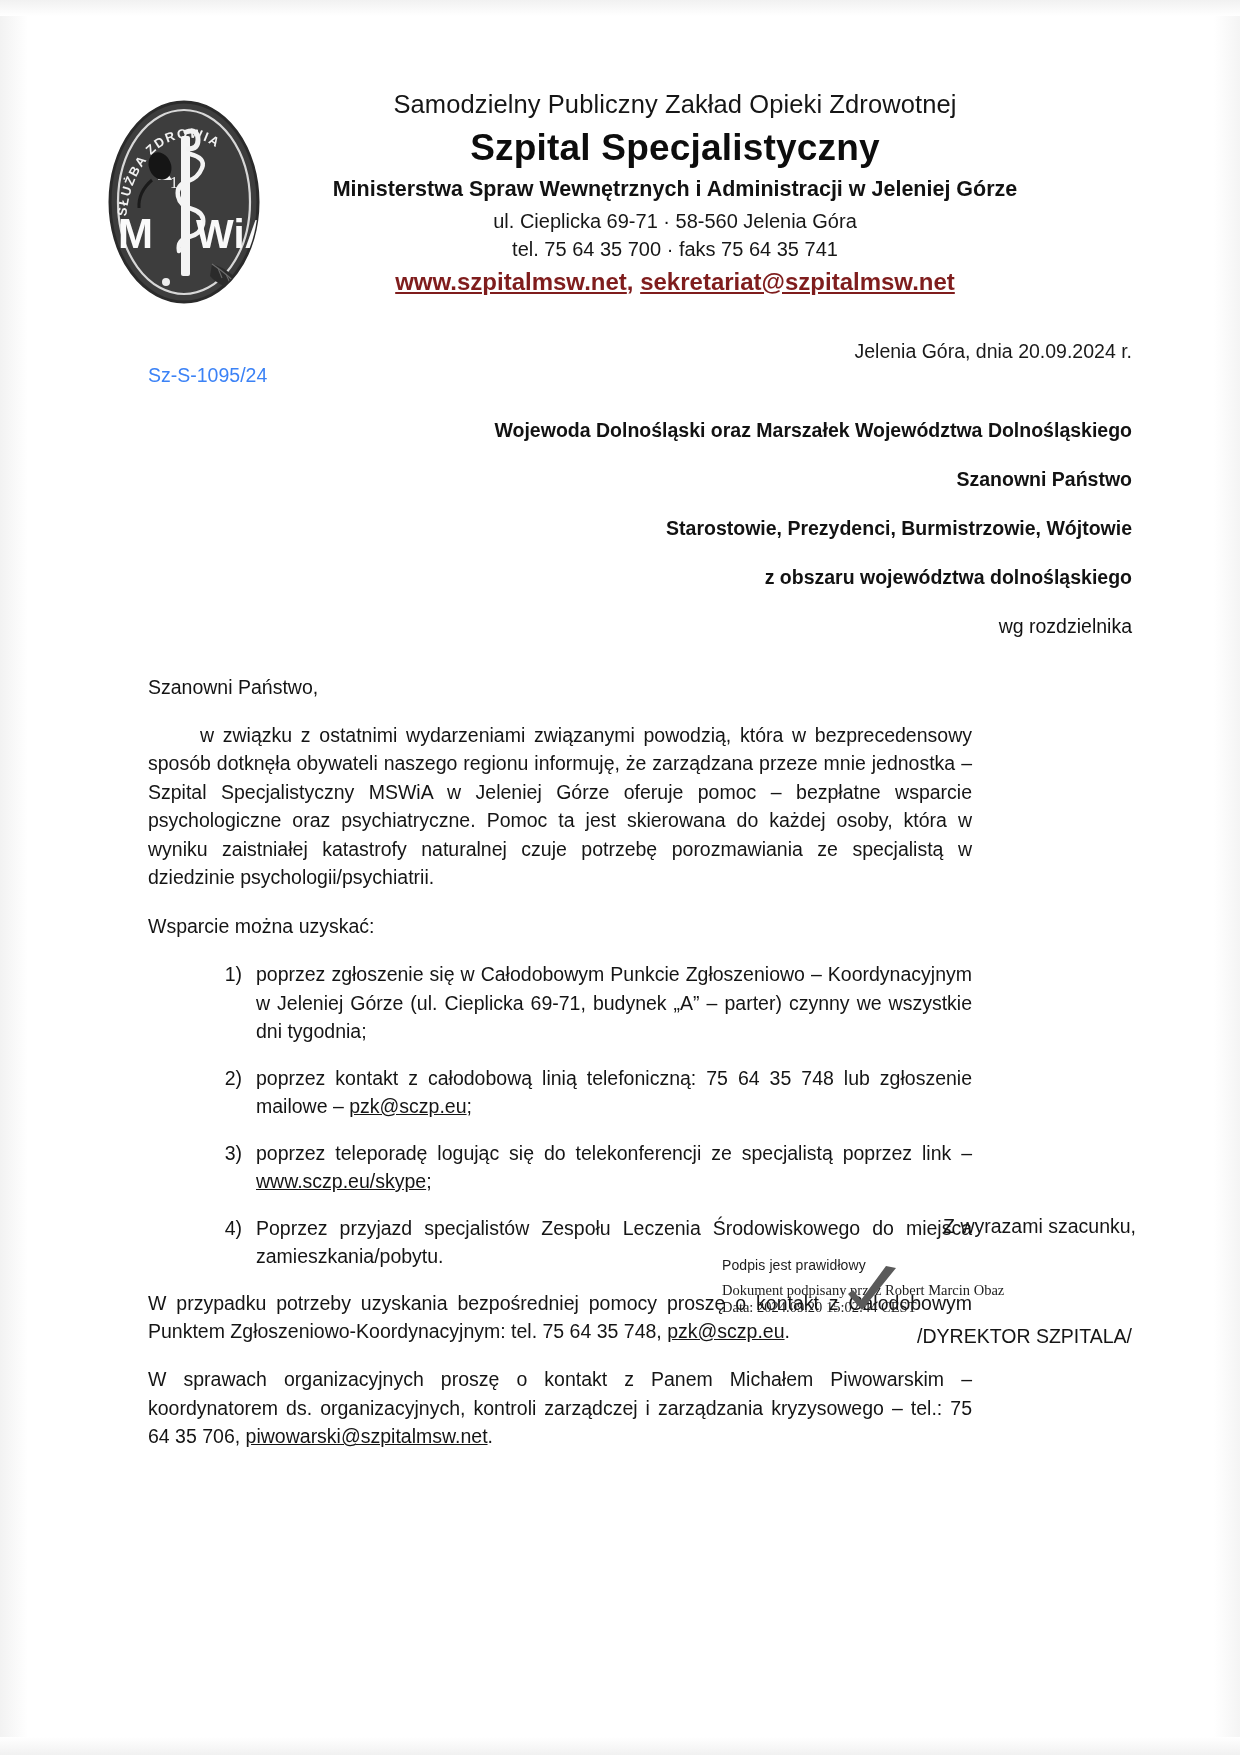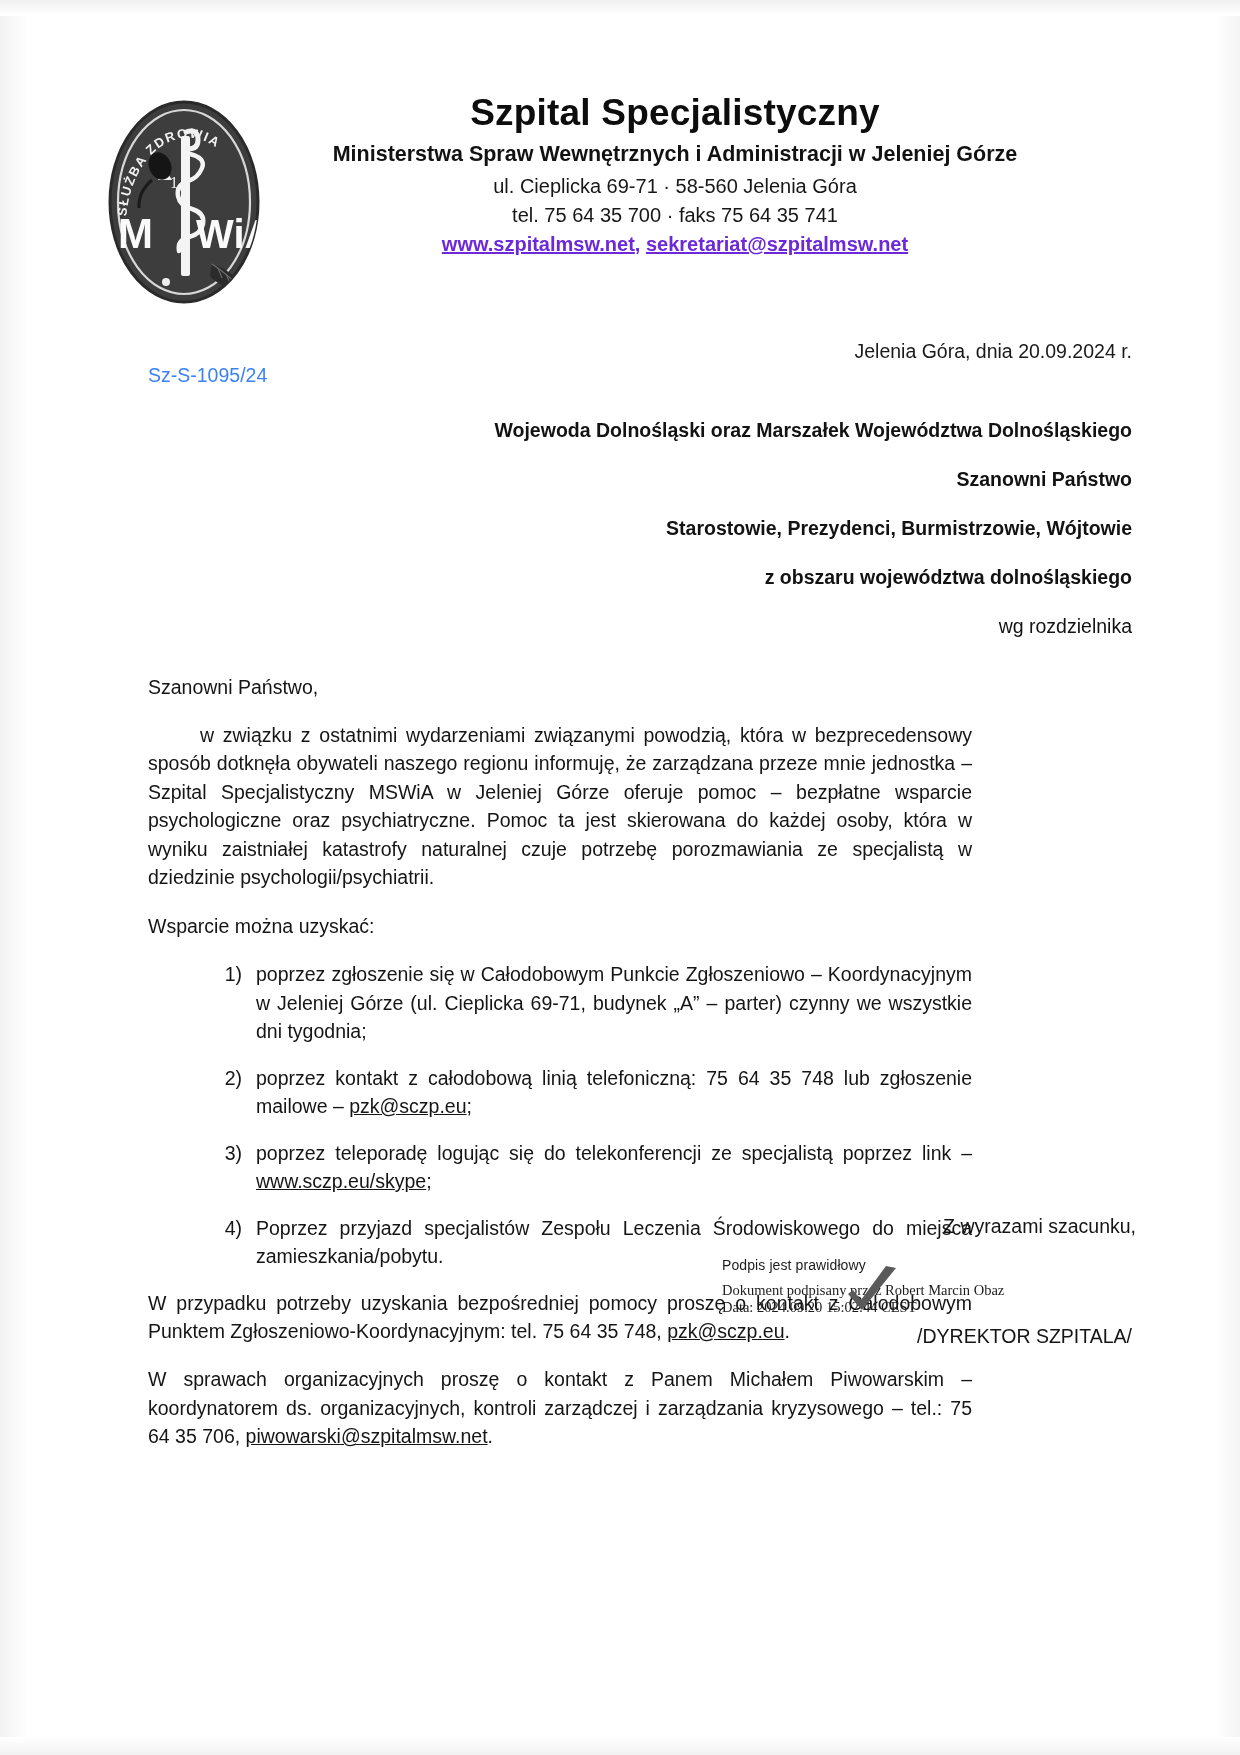--- a/index.html
+++ b/index.html
@@ -86,23 +86,23 @@
     color: #121212;
     line-height: 1.3;
     margin-bottom: 3px;
   }
   .h-line4, .h-line5 {
     font-size: 20px;
     color: #171717;
     line-height: 1.42;
   }
   .h-line6 {
-    font-size: 20px;
-    font-weight: bold;
-    color: #6d28d9;
+    font-size: 24px;
+    font-weight: bold;
+    color: #7f1d1d;
     line-height: 1.45;
     margin-top: 1px;
   }
   .h-line6 .u { text-decoration: underline; }
 
   
   .date-line {
     position: absolute;
     right: 108px;
     top: 340px;
@@ -313,20 +313,21 @@
 
           <path d="M 112 168 q 22 6 30 26 q -22 -2 -32 -14 z" fill="#2b2b2b"></path>
           <path d="M 112 168 q 18 12 30 26" fill="none" stroke="#6a6a6a" stroke-width="1.4"></path>
           <path d="M 118 172 l 4 10 M 126 178 l 4 9 M 133 185 l 4 8" stroke="#6a6a6a" stroke-width="1.1" fill="none"></path>
 
           <circle cx="66" cy="186" r="4" fill="#ededed"></circle>
         </g>
       </svg>
 
       <div class="header-text">
+        <div class="h-line1">Samodzielny Publiczny Zakład Opieki Zdrowotnej</div>
         <div class="h-line2">Szpital Specjalistyczny</div>
         <div class="h-line3">Ministerstwa Spraw Wewnętrznych i Administracji w Jeleniej Górze</div>
         <div class="h-line4">ul. Cieplicka 69-71 · 58-560 Jelenia Góra</div>
         <div class="h-line5">tel. 75 64 35 700 · faks 75 64 35 741</div>
         <div class="h-line6"><span class="u">www.szpitalmsw.net</span><span>, </span><span class="u">sekretariat@szpitalmsw.net</span></div>
       </div>
     </div>
 
     <div class="date-line">Jelenia Góra, dnia 20.09.2024 r.</div>
     <div class="ref-line">Sz-S-1095/24</div>

